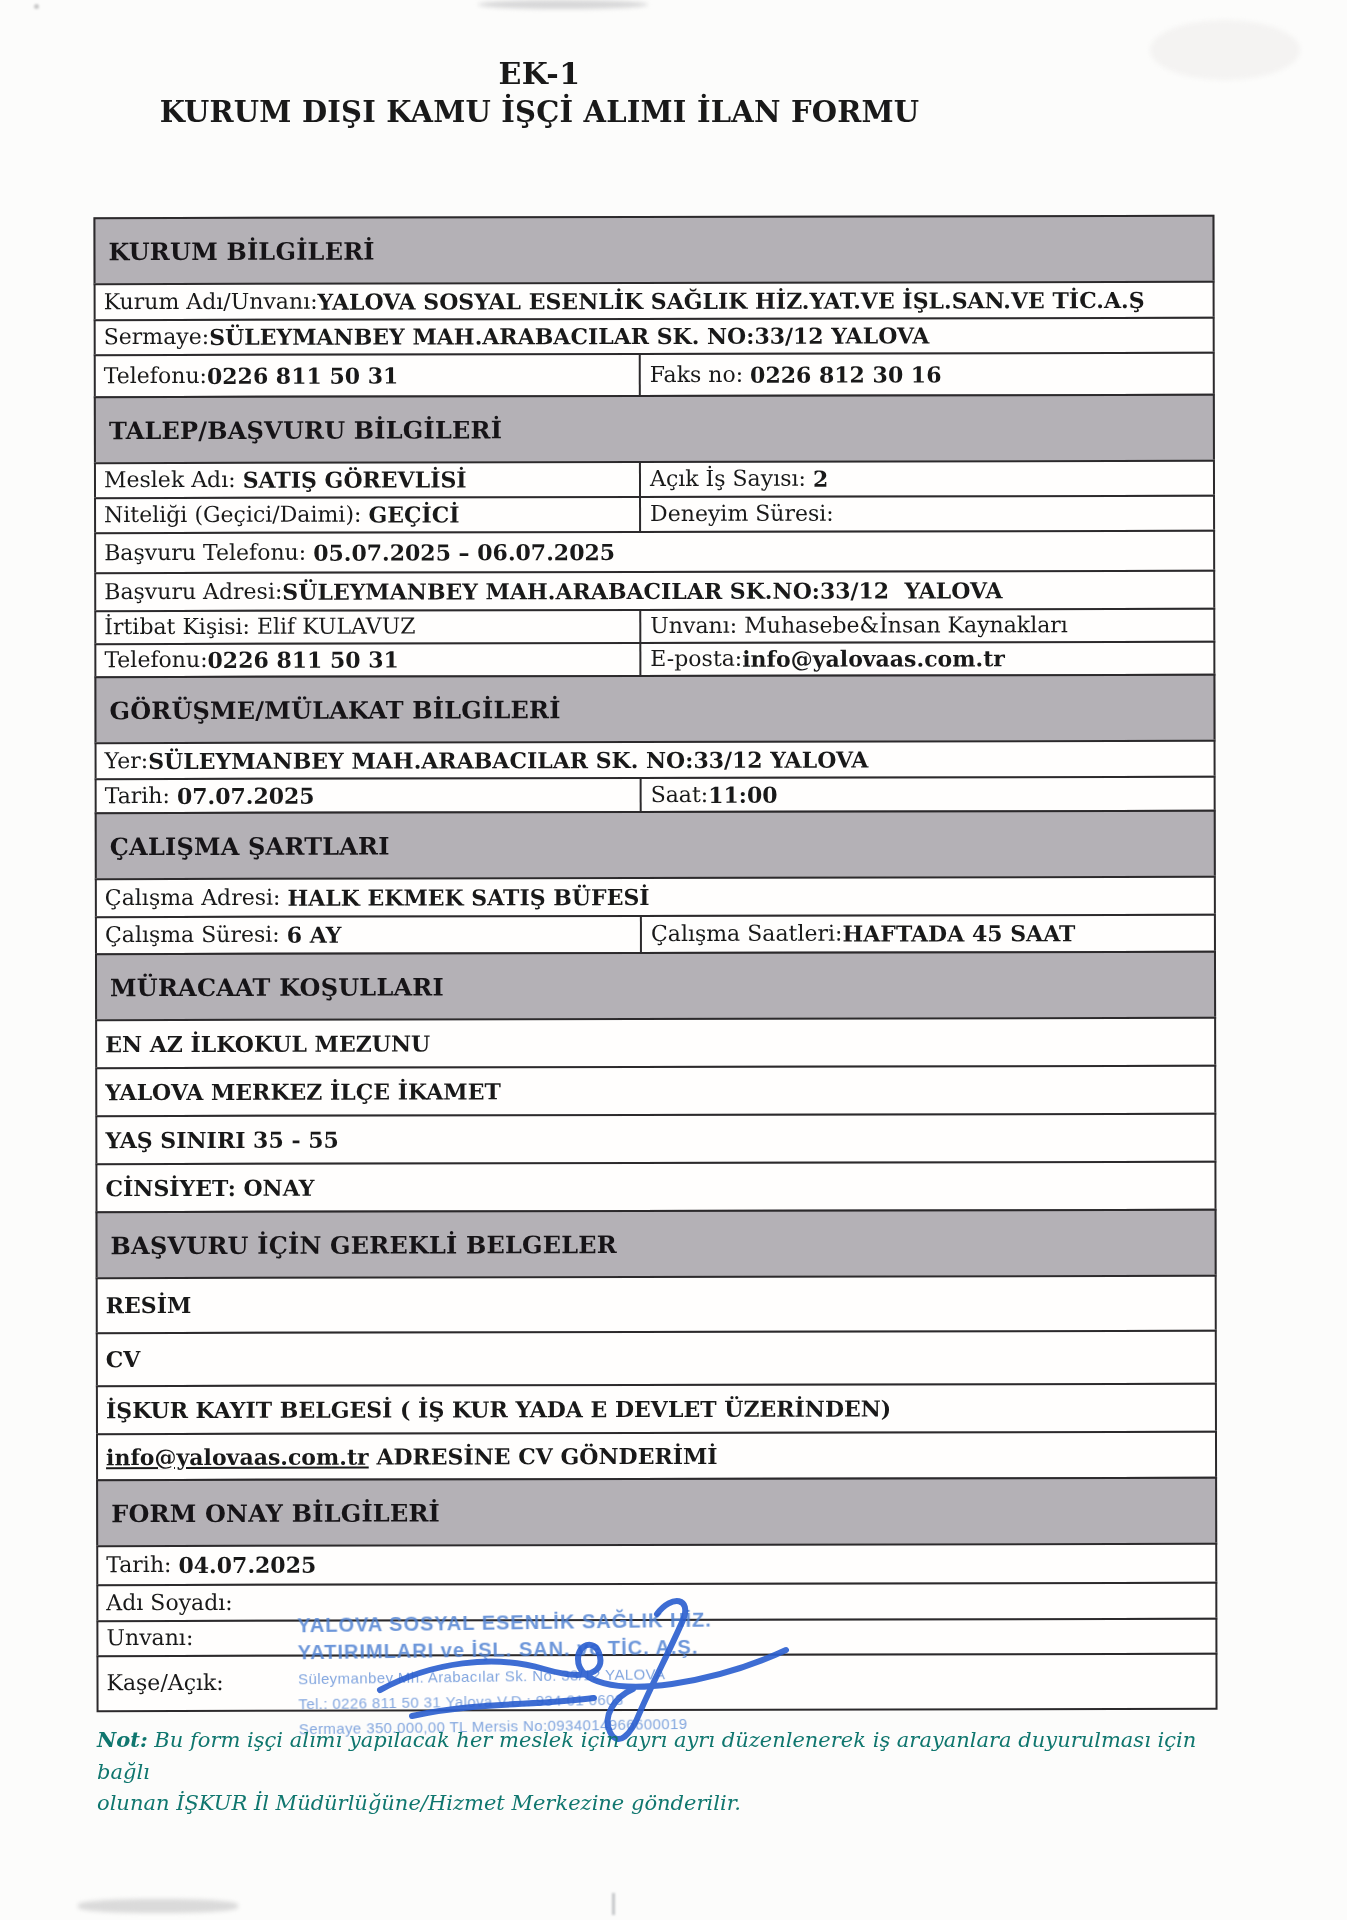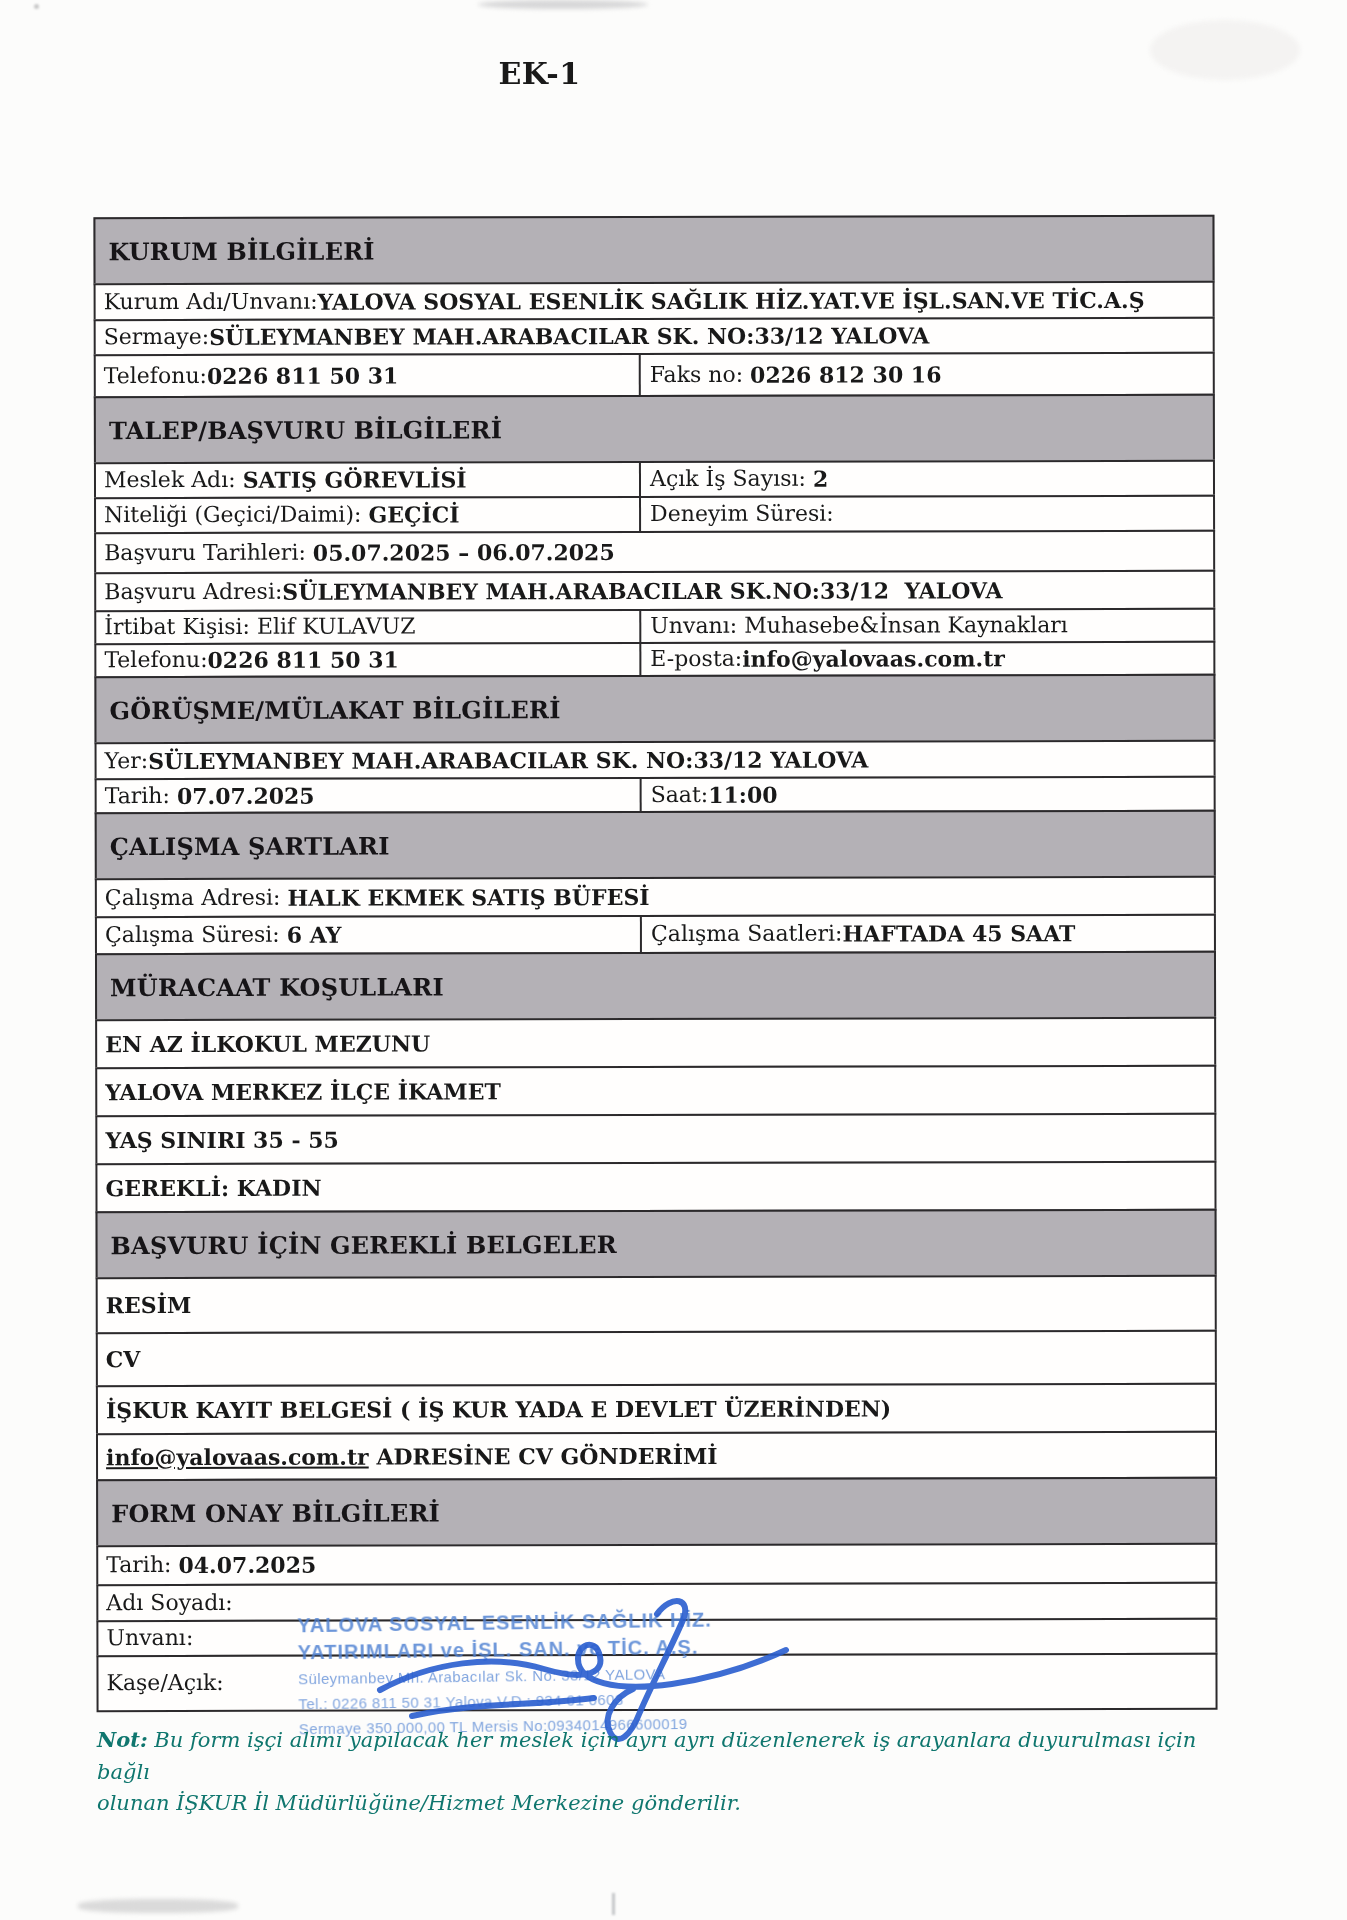--- a/index.html
+++ b/index.html
@@ -56,20 +56,21 @@
 <div class="page">
 
   <div class="smudge top-c"></div>
   <div class="smudge top-dot"></div>
   <div class="smudge bot-l"></div>
   <div class="smudge bot-c"></div>
   <div class="smudge top-r"></div>
 
   <div class="titles">
     <div class="t1">EK-1</div>
+    <div class="t2">KURUM DIŞI KAMU İŞÇİ ALIMI İLAN FORMU</div>
   </div>
 
   <div class="doc">
 
     <div class="shead">KURUM BİLGİLERİ</div>
     <div class="row full" style="height:38px">
       <span class="lbl">Kurum Adı/Unvanı:</span>
         <span class="val b">YALOVA SOSYAL ESENLİK SAĞLIK HİZ.YAT.VE İŞL.SAN.VE TİC.A.Ş</span>
     </div>
     <div class="row full" style="height:37px">
@@ -102,21 +103,21 @@
       <div class="cl">
         <span class="lbl">Niteliği (Geçici/Daimi): </span>
           <span class="val b">GEÇİCİ</span>
       </div>
       <div class="cr">
         <span class="lbl">Deneyim Süresi:</span>
           <span class="val"></span>
       </div>
     </div>
     <div class="row full" style="height:42px">
-      <span class="lbl">Başvuru Tarihleri: </span>
+      <span class="lbl">Başvuru Telefonu: </span>
         <span class="val b">05.07.2025 – 06.07.2025</span>
     </div>
     <div class="row full" style="height:40px">
       <span class="lbl">Başvuru Adresi:</span>
         <span class="val b">SÜLEYMANBEY MAH.ARABACILAR SK.NO:33/12  YALOVA</span>
     </div>
     <div class="row" style="height:35px">
       <div class="cl">
         <span class="lbl">İrtibat Kişisi: </span>
           <span class="val">Elif KULAVUZ</span>
@@ -173,21 +174,21 @@
     <div class="row full" style="height:50px">
       <span class="item">EN AZ İLKOKUL MEZUNU</span>
     </div>
     <div class="row full" style="height:50px">
       <span class="item">YALOVA MERKEZ İLÇE İKAMET</span>
     </div>
     <div class="row full" style="height:50px">
       <span class="item">YAŞ SINIRI 35 - 55</span>
     </div>
     <div class="row full" style="height:50px">
-      <span class="item">GEREKLİ: KADIN</span>
+      <span class="item">CİNSİYET: ONAY</span>
     </div>
 
     <div class="shead">BAŞVURU İÇİN GEREKLİ BELGELER</div>
     <div class="row full" style="height:57px">
       <span class="item">RESİM</span>
     </div>
     <div class="row full" style="height:55px">
       <span class="item">CV</span>
     </div>
     <div class="row full" style="height:50px">

